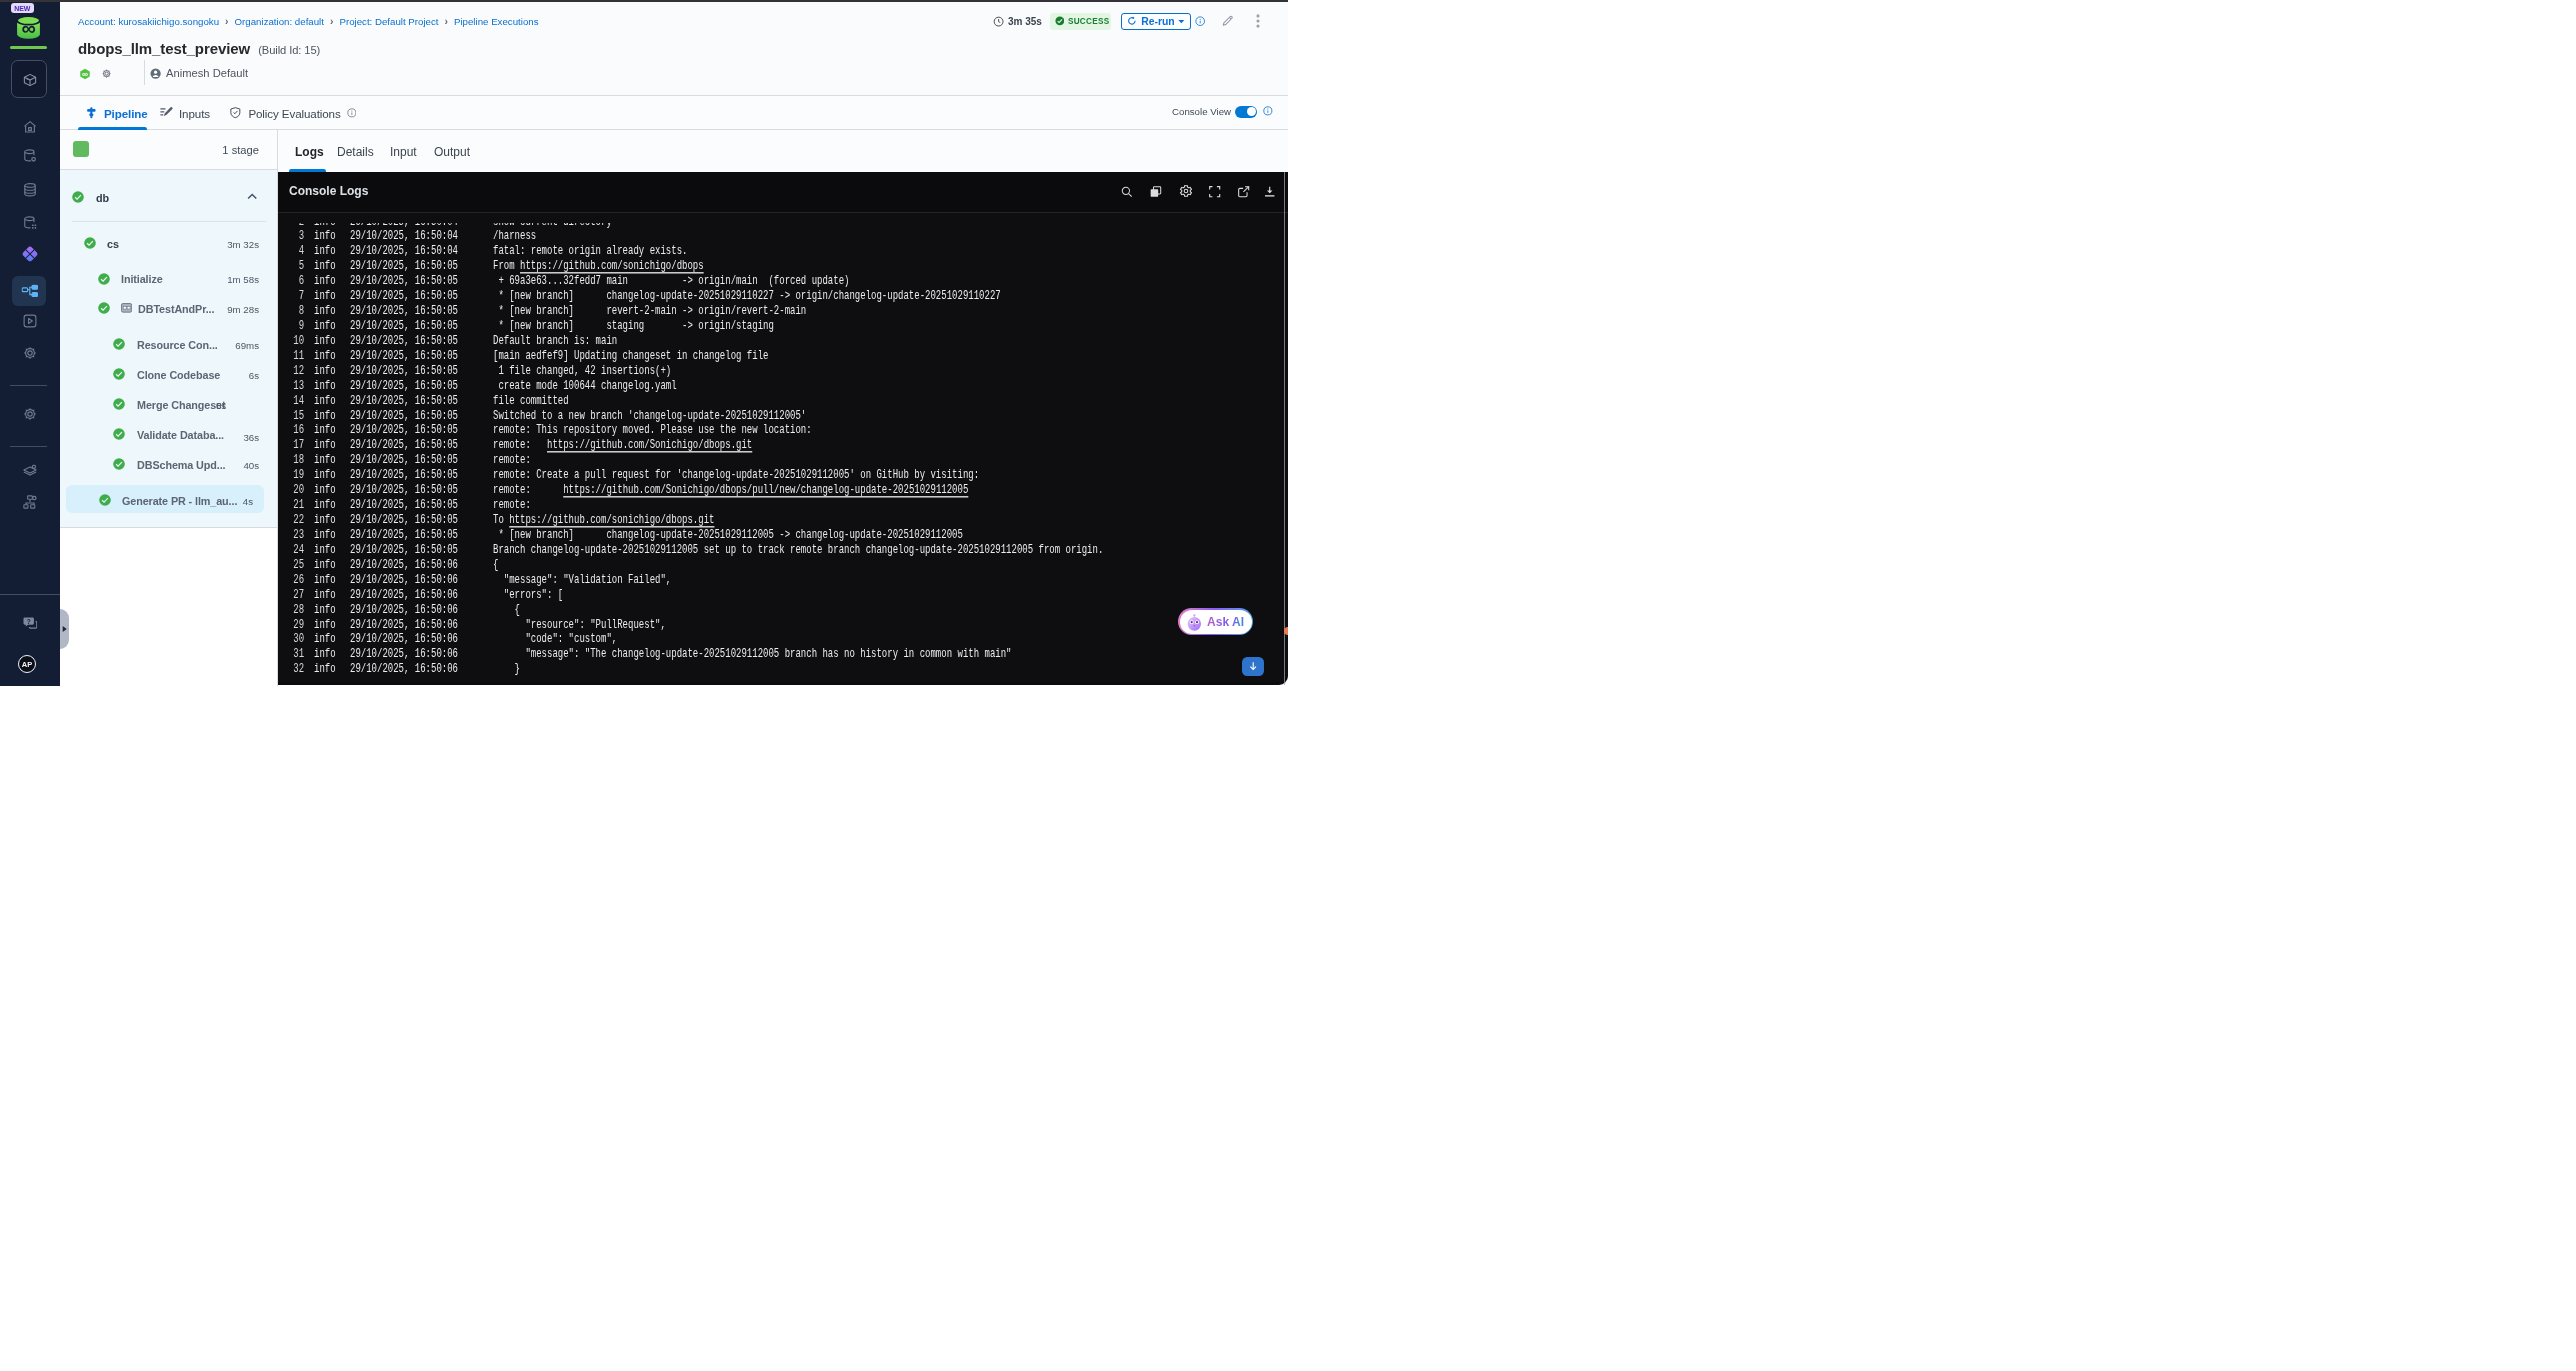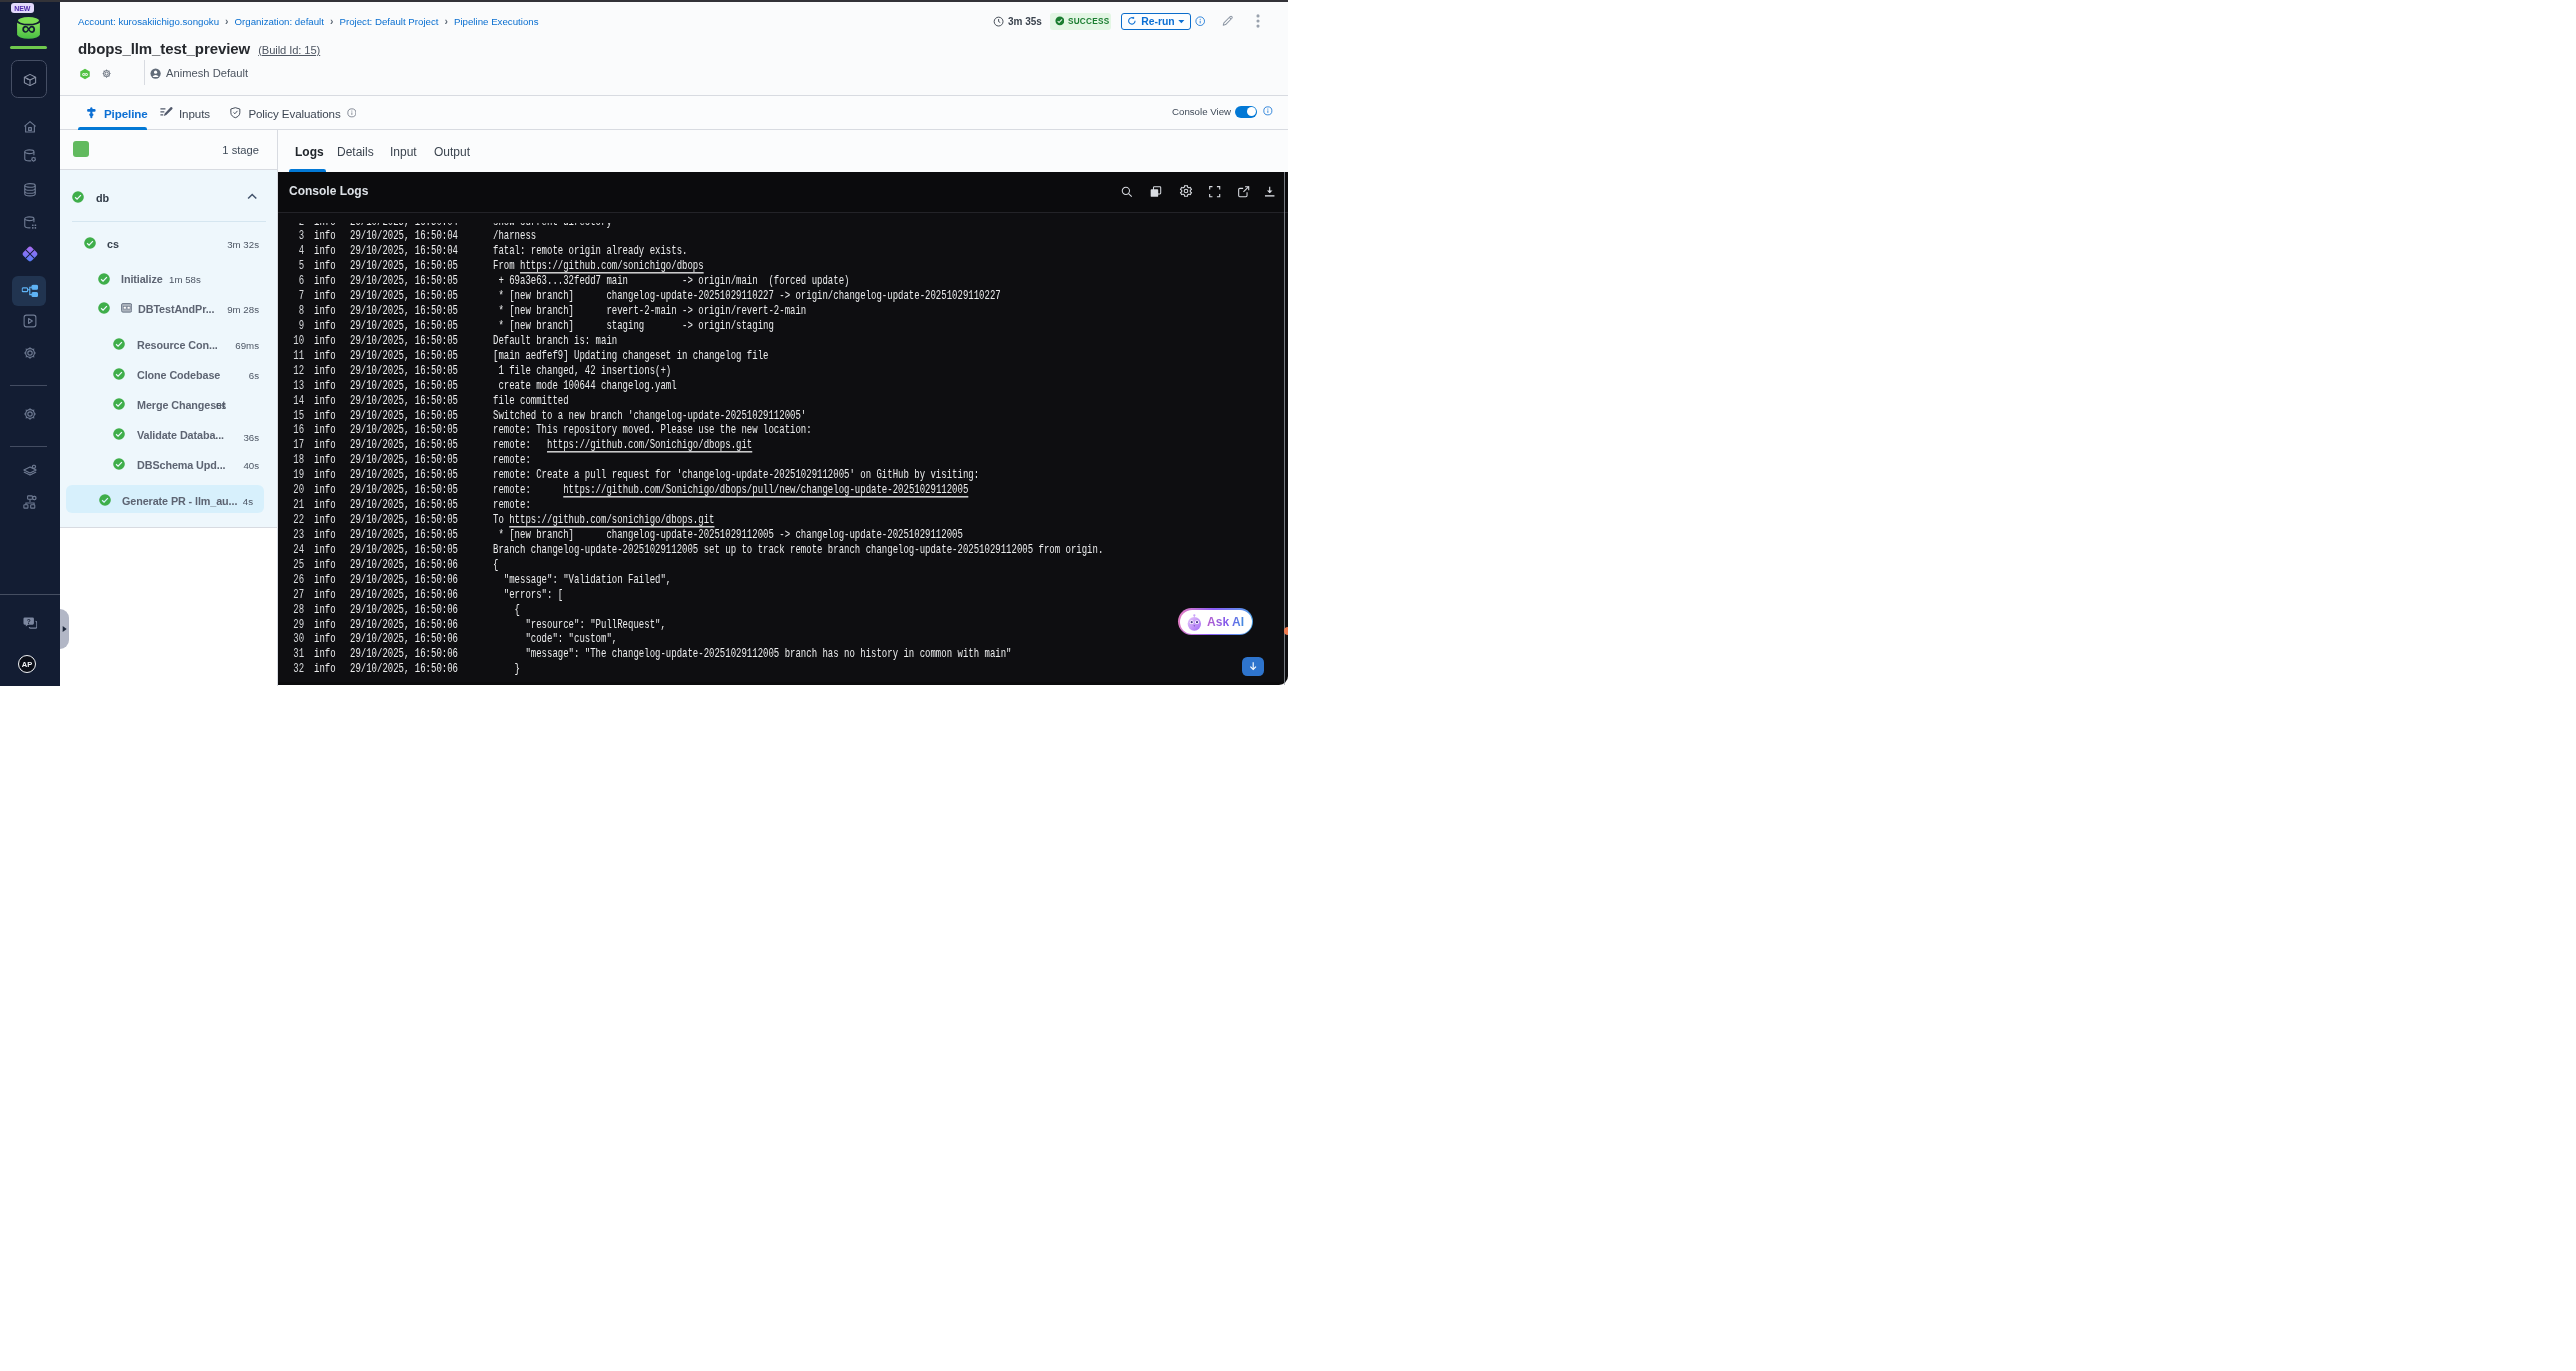--- a/index.html
+++ b/index.html
@@ -10,21 +10,21 @@
   #topline { left:0; top:0; width:1288px; height:1.5px; background:#333338; z-index:60; }
   
   #sidebar { left:0; top:0; width:60px; height:686px; background:#131d33; z-index:40; }
   .sideicon { position:absolute; left:30px; transform:translate(-50%,-50%); color:#717d95; }
   .sdiv { position:absolute; left:10.4px; width:37px; height:0.7px; background:#434c61; }
   
   #header { left:60px; top:0; width:1228px; height:96px; background:#fafbfc; border-bottom:0.7px solid #d8dbe1; z-index:10; }
   #crumbs { left:18px; top:15.7px; font-size:9.7px; color:#0a6fd0; }
   #crumbs .sep { color:#5f6a77; padding:0 6px; font-size:10.4px; font-weight:700;}
   #title { left:18px; top:40px; font-size:15px; font-weight:700; color:#26292e; letter-spacing:-0.1px;}
-  #buildid { top:42px; font-size:11.2px; color:#4f5763;text-decoration:underline; }
+  #buildid { top:42px; font-size:11.2px; color:#4f5763; }
   #hdivider { left:84px; top:60px; width:0.7px; height:24.6px; background:#d8dbe1; }
   #uname { left:106px; top:67px; font-size:11.2px; color:#4d5560; }
   
   .hr-txt { font-size:10px; font-weight:700; color:#3b434e; }
   #succ { left:990px; top:12.7px; width:61px; height:17px; background:#e3f6e4; border-radius:3px; display:flex; align-items:center; }
   #succ span { font-size:8.2px; font-weight:700; color:#1b7d31; letter-spacing:0.3px; margin-left:3.7px;}
   #rerun { left:1061px; top:12.7px; width:70px; height:17px; border:1.1px solid #0a6ccb; border-radius:3px; background:#fbfdff; display:flex; align-items:center; justify-content:center; }
   #rerun span { font-size:10.4px; font-weight:700; color:#0b6fd4; margin:0 3.7px 0 4.5px; }
   
   #tabbar { left:60px; top:96px; width:1228px; height:34px; background:#fbfcfd; border-bottom:0.7px solid #d8dbe1; z-index:10;}
@@ -341,21 +341,21 @@
       <path d="M6.5 12.5 L10.2 16 L17.5 8.5" stroke="#eef7fc" stroke-width="2.4" fill="none"></path>
     </svg>
   <div class="rowtxt" style="left:107px;top:244px;font-weight:700;color:#38424e;">cs</div>
   <div class="dur" style="left:169px;top:244px;width:90px;text-align:right;">3m 32s</div>
   
   <svg class="chk" style="left:104px;top:279px;" width="12.7" height="12.7" viewBox="0 0 24 24">
       <circle cx="12" cy="12" r="11" fill="#3fae4a"></circle>
       <path d="M6.5 12.5 L10.2 16 L17.5 8.5" stroke="#eef7fc" stroke-width="2.4" fill="none"></path>
     </svg>
   <div class="rowtxt" style="left:121px;top:279px;">Initialize</div>
-  <div class="dur" style="left:169px;top:279px;width:90px;">1m 58s</div>
+  <div class="dur" style="left:169px;top:279px;width:90px;text-align:right;">1m 58s</div>
   
   <svg class="chk" style="left:104px;top:308px;" width="12.7" height="12.7" viewBox="0 0 24 24">
       <circle cx="12" cy="12" r="11" fill="#3fae4a"></circle>
       <path d="M6.5 12.5 L10.2 16 L17.5 8.5" stroke="#eef7fc" stroke-width="2.4" fill="none"></path>
     </svg>
   <svg class="abs" style="left:121px;top:303px;" width="11.2" height="9.7" viewBox="0 0 15 13">
       <rect x=".7" y=".7" width="13.6" height="11.6" rx="2" fill="#aab2bc" stroke="#6b7687" stroke-width="1.2"></rect>
       <rect x="3" y="4.5" width="4" height="3.6" fill="#fff" stroke="#6b7687" stroke-width=".8"></rect>
       <rect x="8.2" y="4.5" width="4" height="3.6" fill="#fff" stroke="#6b7687" stroke-width=".8"></rect>
     </svg>

